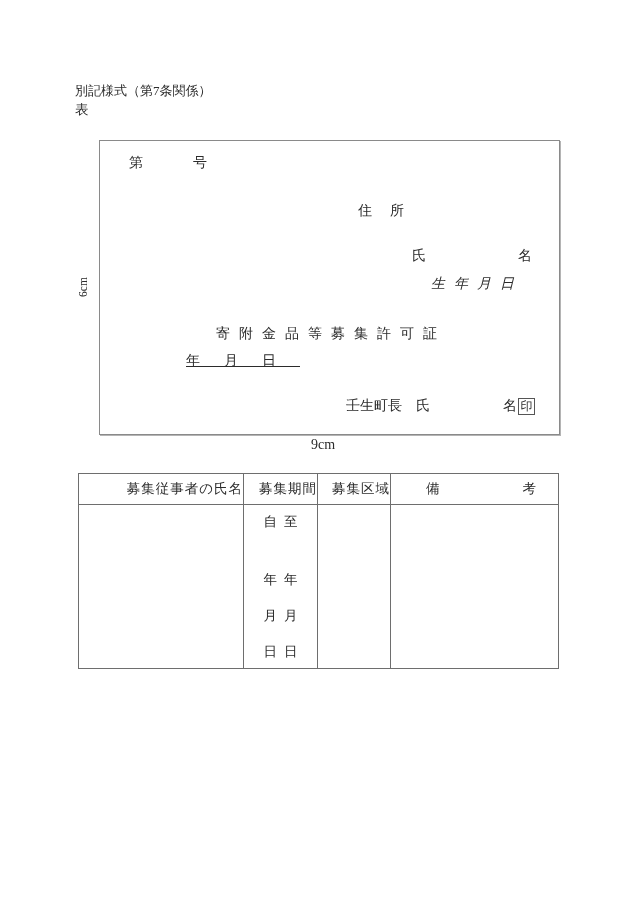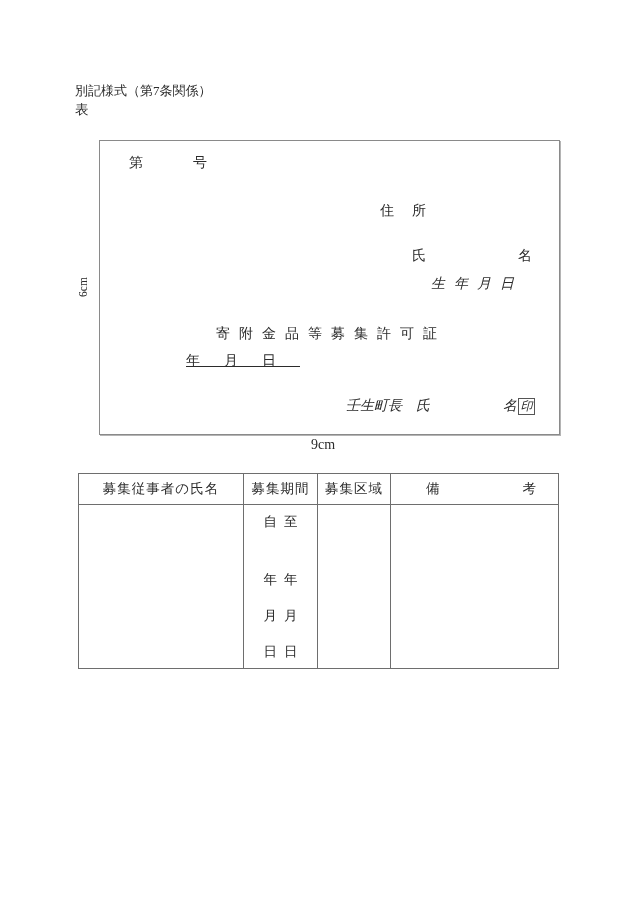--- a/index.html
+++ b/index.html
@@ -19,26 +19,26 @@
   
   .card {
     position: absolute; left: 99px; top: 140px;
     width: 461px; height: 295px;
     border: 1px solid #8a8a8a;
     box-shadow: 1px 1px 0 #b4b4b4;
     background: #fff; font-size: 14px;
   }
   .cert-number { position: absolute; left: 29px; top: 13px; }
   .cert-number .suffix { margin-left: 50px; }
-  .addr { position: absolute; left: 280px; top: 61px; letter-spacing: 18px; }
+  .addr { position: absolute; left: 258px; top: 61px; letter-spacing: 18px; }
   .name-row { position: absolute; left: 312px; top: 106px; width: 120px; display: flex; justify-content: space-between; }
   .birth { position: absolute; left: 331px; top: 134px; letter-spacing: 9px; font-style: italic; }
   .cert-title { position: absolute; left: 116px; top: 184px; letter-spacing: 9px; white-space: nowrap; }
   .cert-date { position: absolute; left: 86px; top: 211px; letter-spacing: 24px; text-decoration: underline; }
-  .mayor-row { position: absolute; left: 246px; top: 256px; width: 189px; display: flex; justify-content: space-between; align-items: center; font-style: italic; }
+  .mayor-row { position: absolute; left: 246px; top: 256px; width: 189px; display: flex; justify-content: space-between; align-items: center; }
   .seal-group { display: inline-flex; align-items: center; }
   .seal-box {
     display: inline-flex; align-items: center; justify-content: center;
     width: 17px; height: 17px; border: 1px solid #555;
     font-size: 12px; margin-left: 1px;
   }
   .dim-h {
     position: absolute; left: 71px; top: 277px; width: 32px; height: 20px;
     text-align: center; transform: rotate(-90deg); transform-origin: center;
     font-size: 11.5px;
@@ -52,21 +52,21 @@
   .perm-table {
     position: absolute; left: 78px; top: 473px;
     border-collapse: collapse; table-layout: fixed;
     background: #fff;
   }
   .perm-table th, .perm-table td {
     border: 1px solid #6e6e6e;
     font-weight: normal; font-size: 13.5px;
     background: #fff;
   }
-  .perm-table th { height: 31px; text-align: center; letter-spacing: 1px; }
+  .perm-table th { height: 31px; text-align: right; letter-spacing: 1px; }
   .perm-table td { height: 164px; vertical-align: top; }
   .remarks-header { display: flex; justify-content: space-between; padding: 0 21px 0 35px; }
   .period { display: flex; justify-content: center; gap: 7px; padding-top: 9px; }
   .pcol { display: flex; flex-direction: column; align-items: center; }
   .pcol span { display: block; height: 16px; line-height: 16px; font-size: 13.5px; }
   .pcol span:nth-child(1) { margin-bottom: 42px; }
   .pcol span:nth-child(2) { margin-bottom: 20px; }
   .pcol span:nth-child(3) { margin-bottom: 20px; }
 </style>
 </head>

